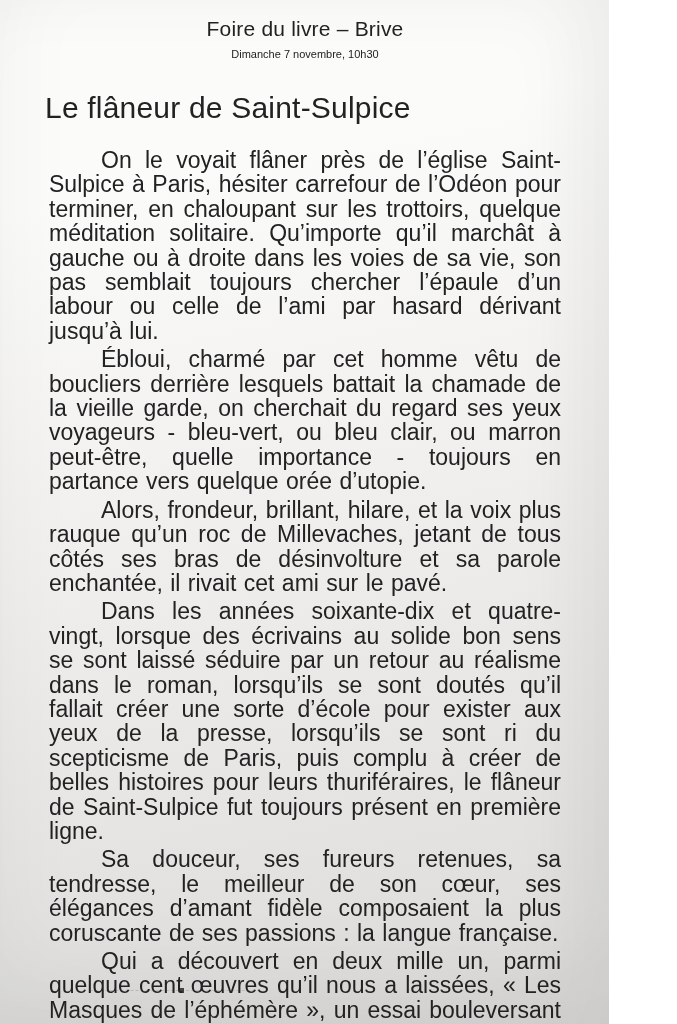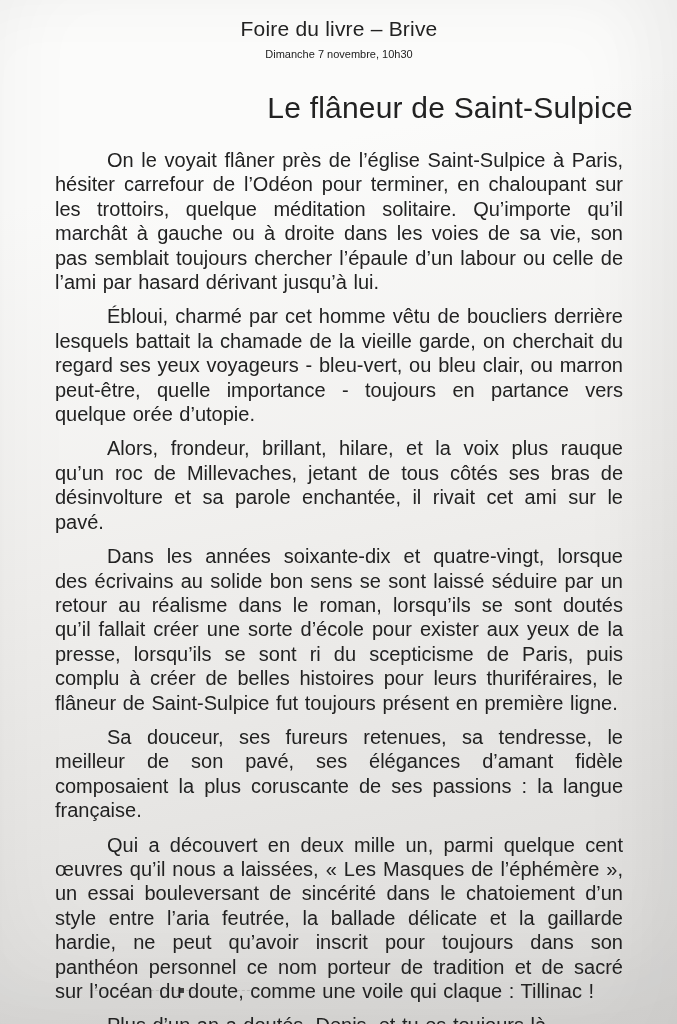--- a/index.html
+++ b/index.html
@@ -10,21 +10,21 @@
   }
   html,body{margin:0;padding:0;}
   body{
     width:677px;height:1024px;
     font-family:"Liberation Sans", sans-serif;
     background:#ffffff;
     overflow:hidden;
   }
   .photo-page{
     position:relative;
-    width:677px;height:1024px;
+    width:609px;height:1024px;
     background:linear-gradient(168deg,var(--paper-top) 0%,var(--paper-top) 18%,var(--paper-mid) 52%,var(--paper-bottom) 100%);
     box-shadow:inset -40px 0 70px rgba(0,0,0,0.035), inset 0 -50px 90px rgba(0,0,0,0.045);
     color:var(--ink);
   }
   .content{
     position:absolute;
     top:0;left:0;right:0;
     padding:16px 44px 0 45px;
     box-sizing:border-box;
   }
@@ -36,33 +36,33 @@
     letter-spacing:0.2px;
   }
   .event-datetime{
     text-align:center;
     font-size:11px;
     line-height:20px;
     font-weight:400;
     margin-top:2px;
   }
   .doc-title{
-    text-align:right;
+    text-align:left;
     font-size:30px;
     line-height:38px;
     font-weight:400;
     margin-top:25px;
     letter-spacing:0.2px;
   }
   .body-text{
     margin-top:21px;
   }
   .body-text p{
-    margin:10px;
-    font-size:20px;
+    margin:4px;
+    font-size:23px;
     line-height:24.4px;
     text-align:justify;
     text-indent:52px;
     word-spacing:1px;
     color:var(--ink);
   }
   .signature{
     margin-top:44px;
     padding-left:50px;
     font-size:18.5px;
@@ -90,21 +90,21 @@
 
     <div class="event-datetime">Dimanche 7 novembre, 10h30</div>
 
     <h1 class="doc-title">Le flâneur de Saint-Sulpice</h1>
 
     <div class="body-text">
       <p>On le voyait flâner près de l’église Saint-Sulpice à Paris, hésiter carrefour de l’Odéon pour terminer, en chaloupant sur les trottoirs, quelque méditation solitaire. Qu’importe qu’il marchât à gauche ou à droite dans les voies de sa vie, son pas semblait toujours chercher l’épaule d’un labour ou celle de l’ami par hasard dérivant jusqu’à lui.</p>
       <p>Ébloui, charmé par cet homme vêtu de boucliers derrière lesquels battait la chamade de la vieille garde, on cherchait du regard ses yeux voyageurs - bleu-vert, ou bleu clair, ou marron peut-être, quelle importance - toujours en partance vers quelque orée d’utopie.</p>
       <p>Alors, frondeur, brillant, hilare, et la voix plus rauque qu’un roc de Millevaches, jetant de tous côtés ses bras de désinvolture et sa parole enchantée, il rivait cet ami sur le pavé.</p>
       <p>Dans les années soixante-dix et quatre-vingt, lorsque des écrivains au solide bon sens se sont laissé séduire par un retour au réalisme dans le roman, lorsqu’ils se sont doutés qu’il fallait créer une sorte d’école pour exister aux yeux de la presse, lorsqu’ils se sont ri du scepticisme de Paris, puis complu à créer de belles histoires pour leurs thuriféraires, le flâneur de Saint-Sulpice fut toujours présent en première ligne.</p>
-      <p>Sa douceur, ses fureurs retenues, sa tendresse, le meilleur de son pavé, ses élégances d’amant fidèle composaient la plus coruscante de ses passions : la langue française.</p>
+      <p>Sa douceur, ses fureurs retenues, sa tendresse, le meilleur de son cœur, ses élégances d’amant fidèle composaient la plus coruscante de ses passions : la langue française.</p>
       <p>Qui a découvert en deux mille un, parmi quelque cent œuvres qu’il nous a laissées, « Les Masques de l’éphémère », un essai bouleversant de sincérité dans le chatoiement d’un style entre l’aria feutrée, la ballade délicate et la gaillarde hardie, ne peut qu’avoir inscrit pour toujours dans son panthéon personnel ce nom porteur de tradition et de sacré sur l’océan du doute, comme une voile qui claque : Tillinac !</p>
       <p>Plus d’un an a doutés, Denis, et tu es toujours là.</p>
     </div>
 
     <div class="signature">Jean-Joseph Denis</div>
   </div>
 
   <div class="artifact-line"></div>
   <div class="artifact-dot"></div>
 </div>

